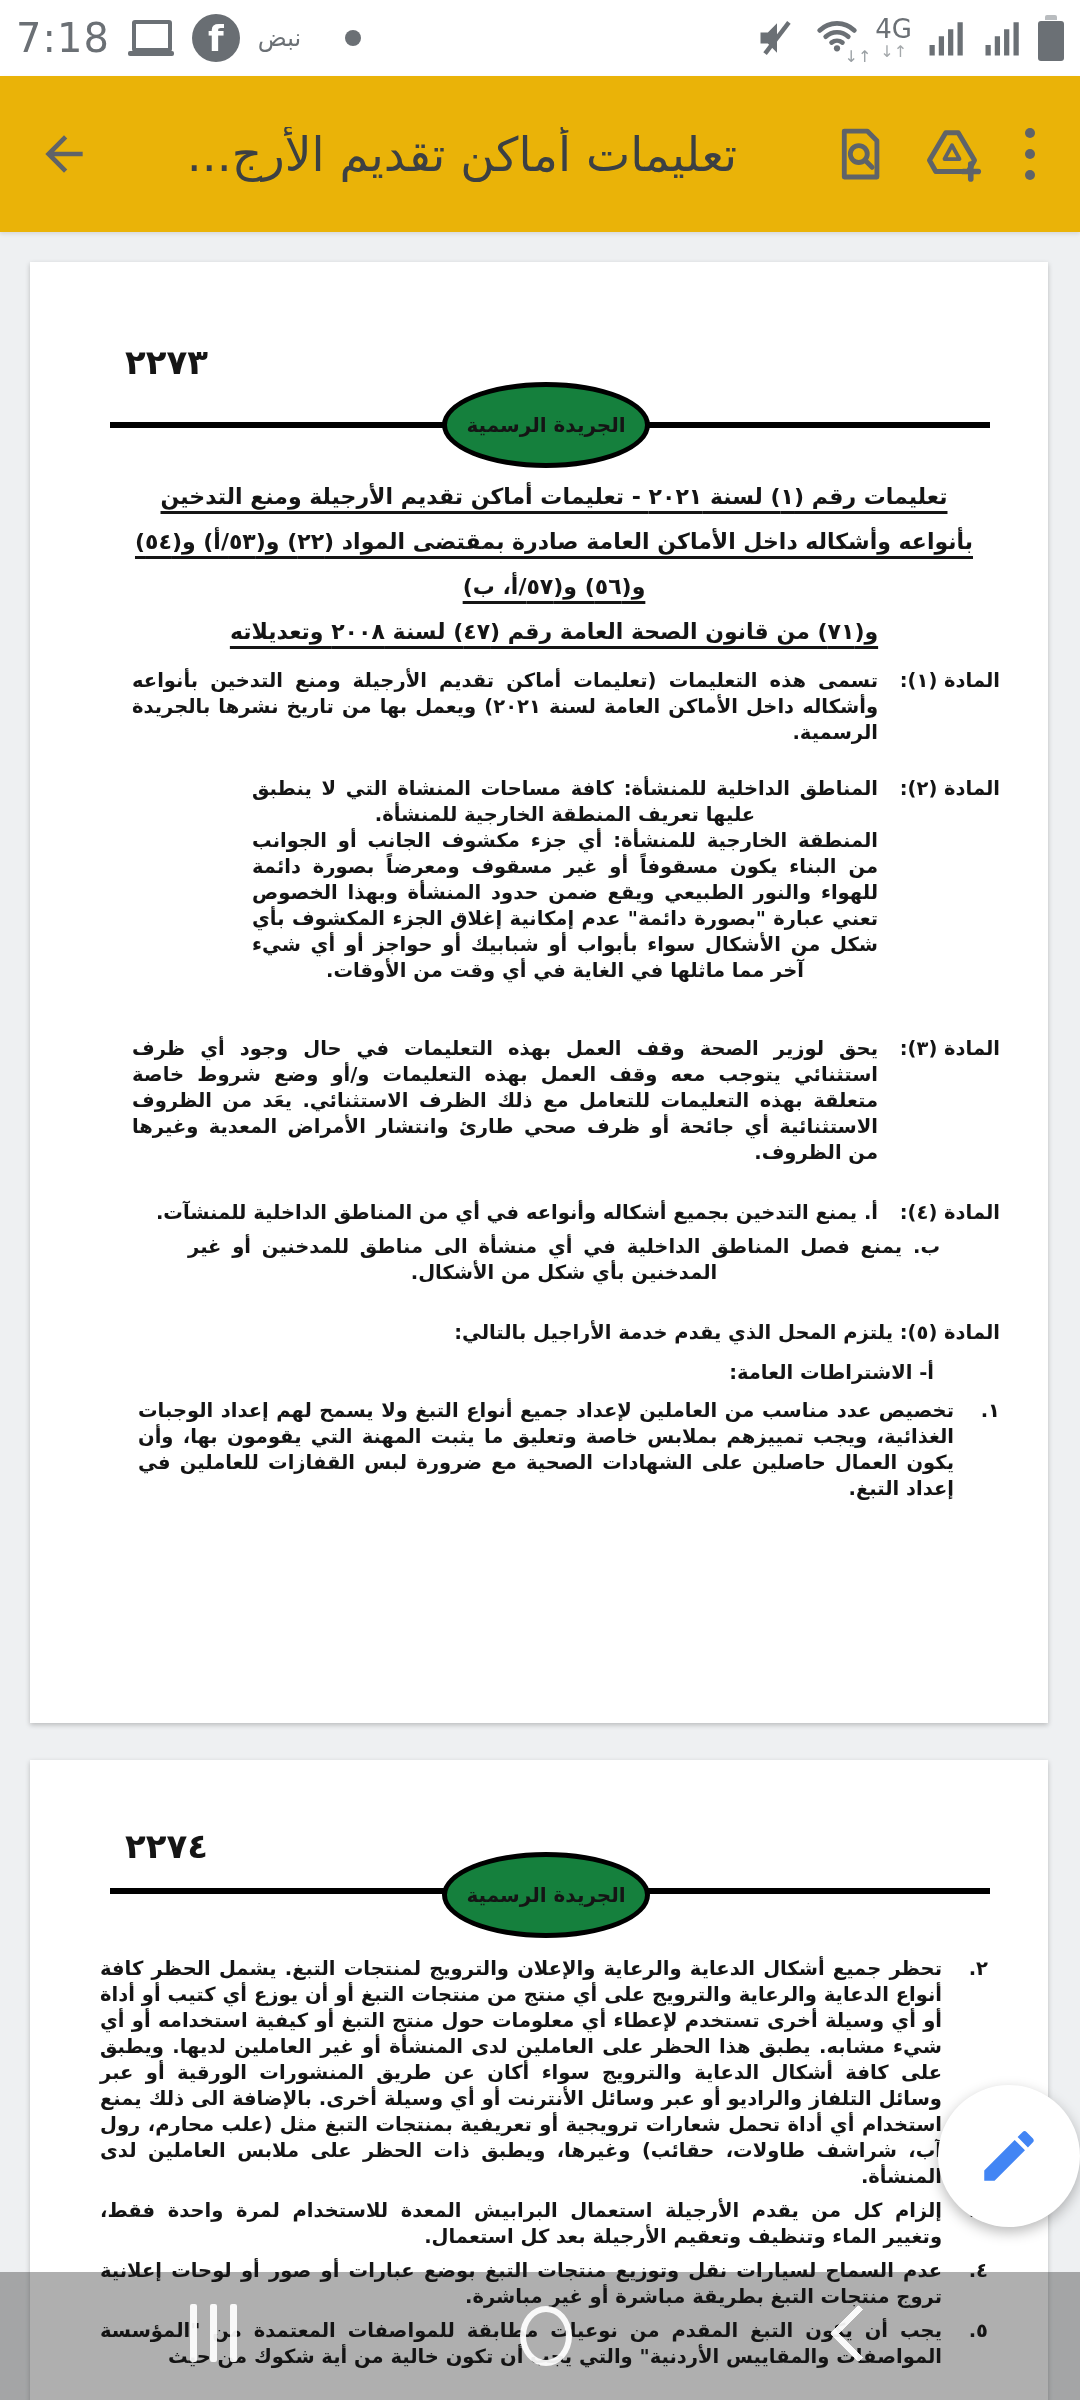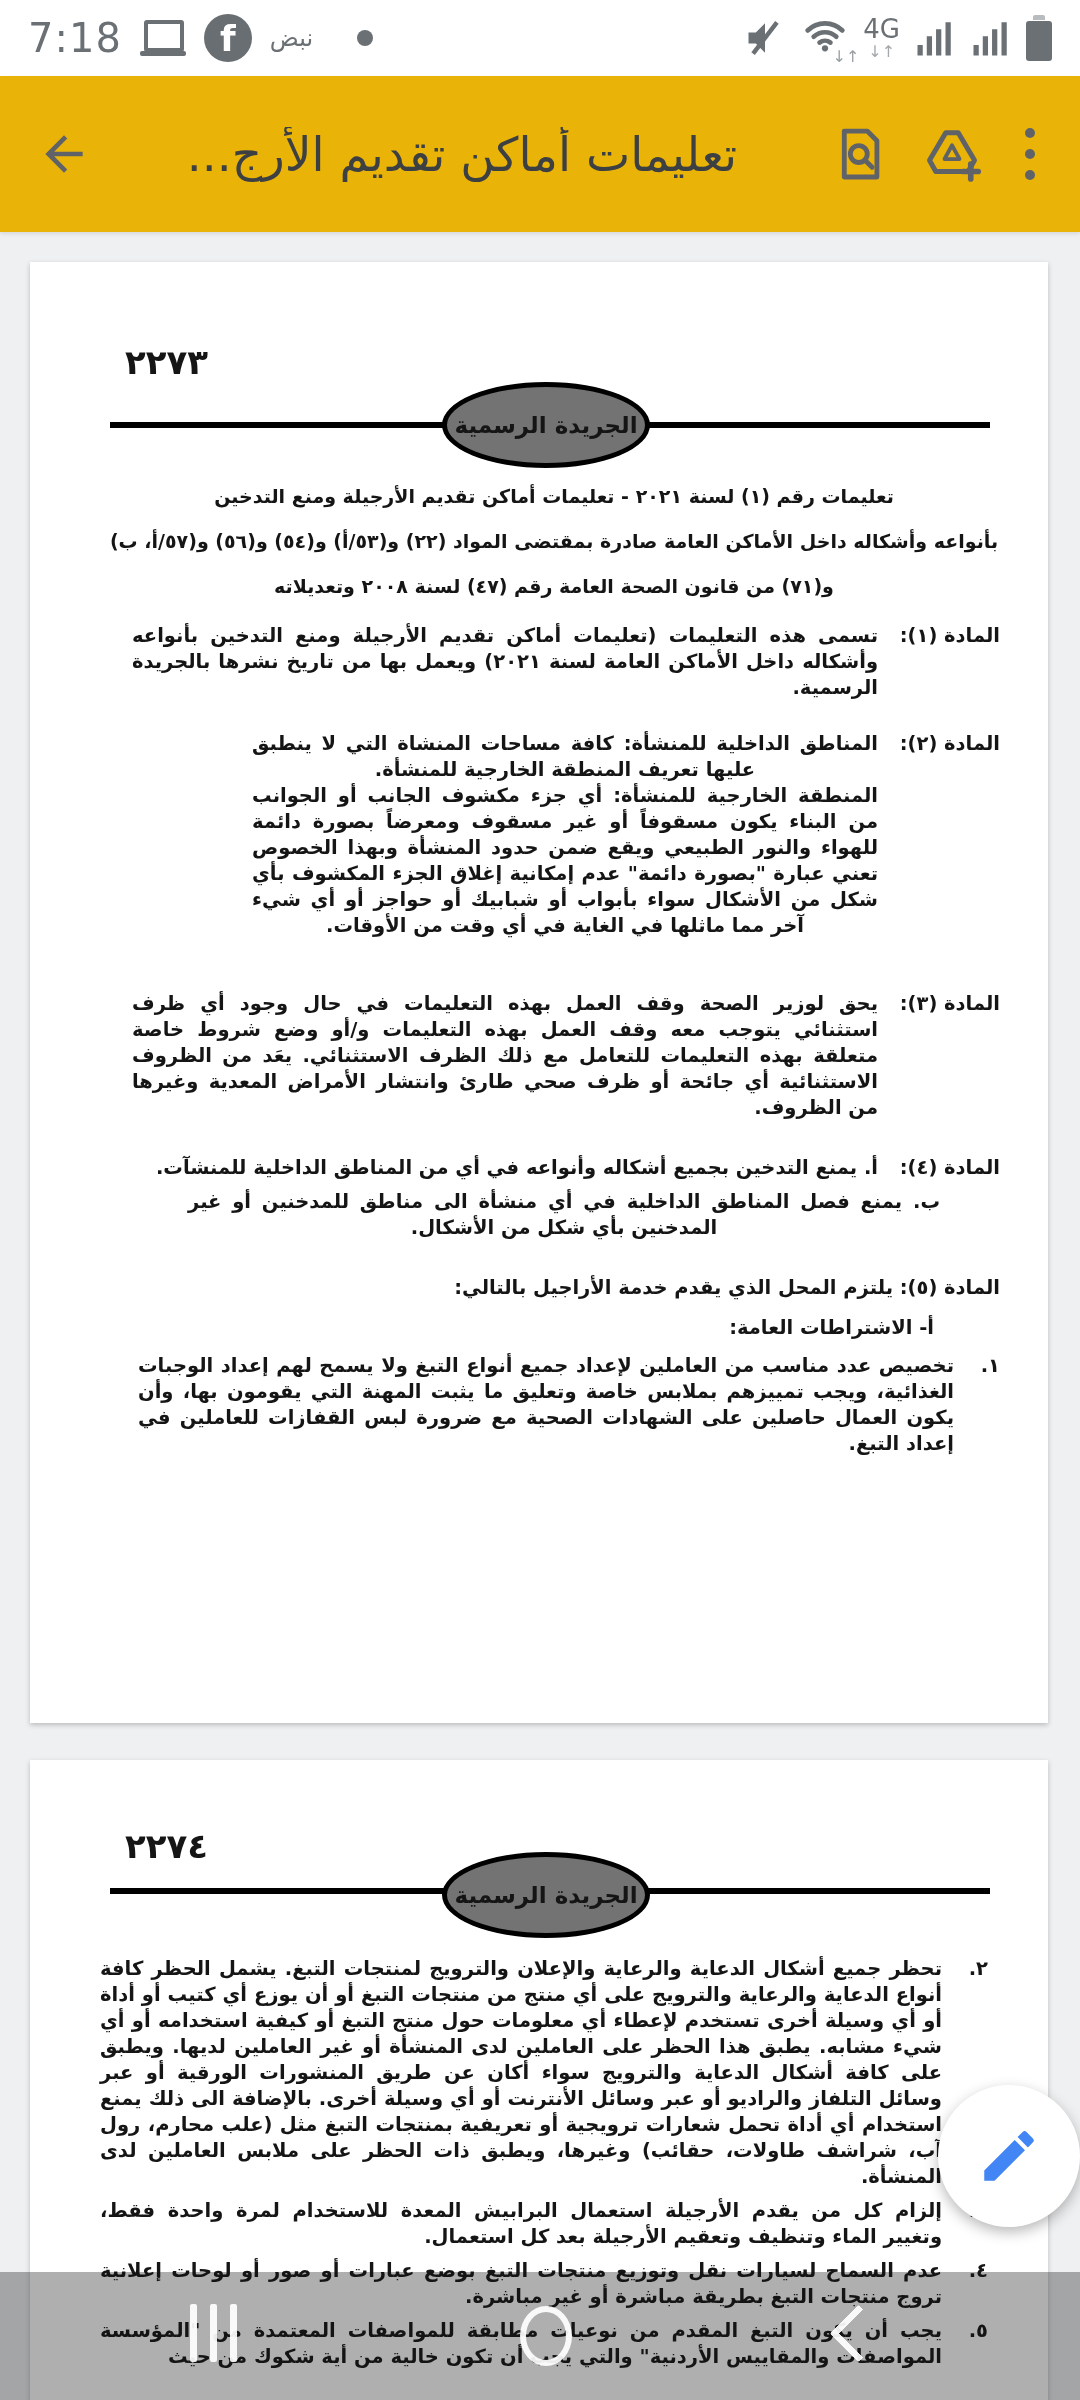--- a/index.html
+++ b/index.html
@@ -1,21 +1,21 @@
 <!DOCTYPE html>
 <html><head>
 <meta charset="utf-8">
 <style>
   html,body{margin:0;padding:0;}
   .screen{position:relative;width:1080px;height:2400px;background:#eef0f2;overflow:hidden;
           font-family:"DejaVu Sans",sans-serif;}
 
   
   .status-bar{position:absolute;top:0;left:0;width:1080px;height:76px;background:#fff;
-              display:flex;align-items:center;padding:0 28px;box-sizing:border-box;color:#6b7075;}
+              display:flex;align-items:center;padding:0 16px;box-sizing:border-box;color:#6b7075;}
   .sb-left{display:flex;align-items:center;gap:18px;}
   .sb-time{font-size:40px;letter-spacing:1px;}
   .icon-laptop{display:inline-block;width:46px;height:36px;position:relative;}
   .icon-laptop .scr{position:absolute;top:0;left:4px;width:32px;height:24px;border:4px solid #6b7075;border-radius:3px;}
   .icon-laptop .base{position:absolute;bottom:0;left:0;width:46px;height:5px;background:#6b7075;border-radius:2px;}
   .icon-fb{width:48px;height:48px;border-radius:50%;background:#696e73;color:#fff;display:flex;
            align-items:center;justify-content:center;font-size:36px;font-weight:bold;}
   .sb-carrier{font-size:24px;}
   .sb-dot{width:16px;height:16px;border-radius:50%;background:#6b7075;margin-left:26px;}
   .sb-right{margin-left:auto;display:flex;align-items:center;gap:14px;}
@@ -43,32 +43,32 @@
   .viewport{position:absolute;top:232px;left:0;width:940px;height:2168px;}
   .page{position:absolute;left:30px;width:1018px;background:#fff;
         box-shadow:0 2px 5px rgba(0,0,0,0.22);overflow:hidden;color:#151515;}
   .page1{top:30px;height:1461px;}
   .page2{top:1528px;height:880px;}
   .pageno{position:absolute;left:95px;top:80px;font-size:34px;font-weight:bold;letter-spacing:4px;}
   .page2 .pageno{top:66px;}
   .rule{position:absolute;left:80px;width:880px;height:6px;background:#000;}
   .page1 .rule{top:160px;}
   .page2 .rule{top:128px;}
-  .oval{position:absolute;left:412px;width:198px;height:76px;background:#737373;border:5px solid #000;
+  .oval{position:absolute;left:412px;width:198px;height:76px;background:#15803d;border:5px solid #000;
         border-radius:50%;display:flex;align-items:center;justify-content:center;
-        font-size:23px;font-weight:bold;direction:rtl;}
+        font-size:20px;font-weight:bold;direction:rtl;}
   .page1 .oval{top:120px;}
   .page2 .oval{top:92px;}
 
   .flow{position:absolute;left:0;right:0;box-sizing:border-box;direction:rtl;}
   .p1-flow{top:212px;padding:0 48px 0 78px;}
   .p2-flow{top:196px;padding:0 60px 0 70px;}
 
-  .doc-title{text-align:center;font-weight:bold;font-size:19px;line-height:45px;
-             text-decoration-thickness:2.5px;text-underline-offset:7px;
+  .doc-title{text-align:center;font-weight:bold;font-size:22px;line-height:45px;
+             text-decoration:underline;text-decoration-thickness:2.5px;text-underline-offset:7px;
              margin:0 0 14px 0;}
   .doc{font-size:19.5px;line-height:26px;font-weight:bold;text-align:justify;}
   .doc p{margin:0;}
   .art{display:flex;margin-bottom:30px;}
   .art-label{flex:0 0 122px;white-space:nowrap;}
   .art-col{flex:1;padding-left:24px;}
   .def{margin-left:120px !important;text-align-last:center;}
   .def1{margin-bottom:26px !important;}
   .def2{margin-bottom:0 !important;}
   .center-last{text-align-last:center;}

